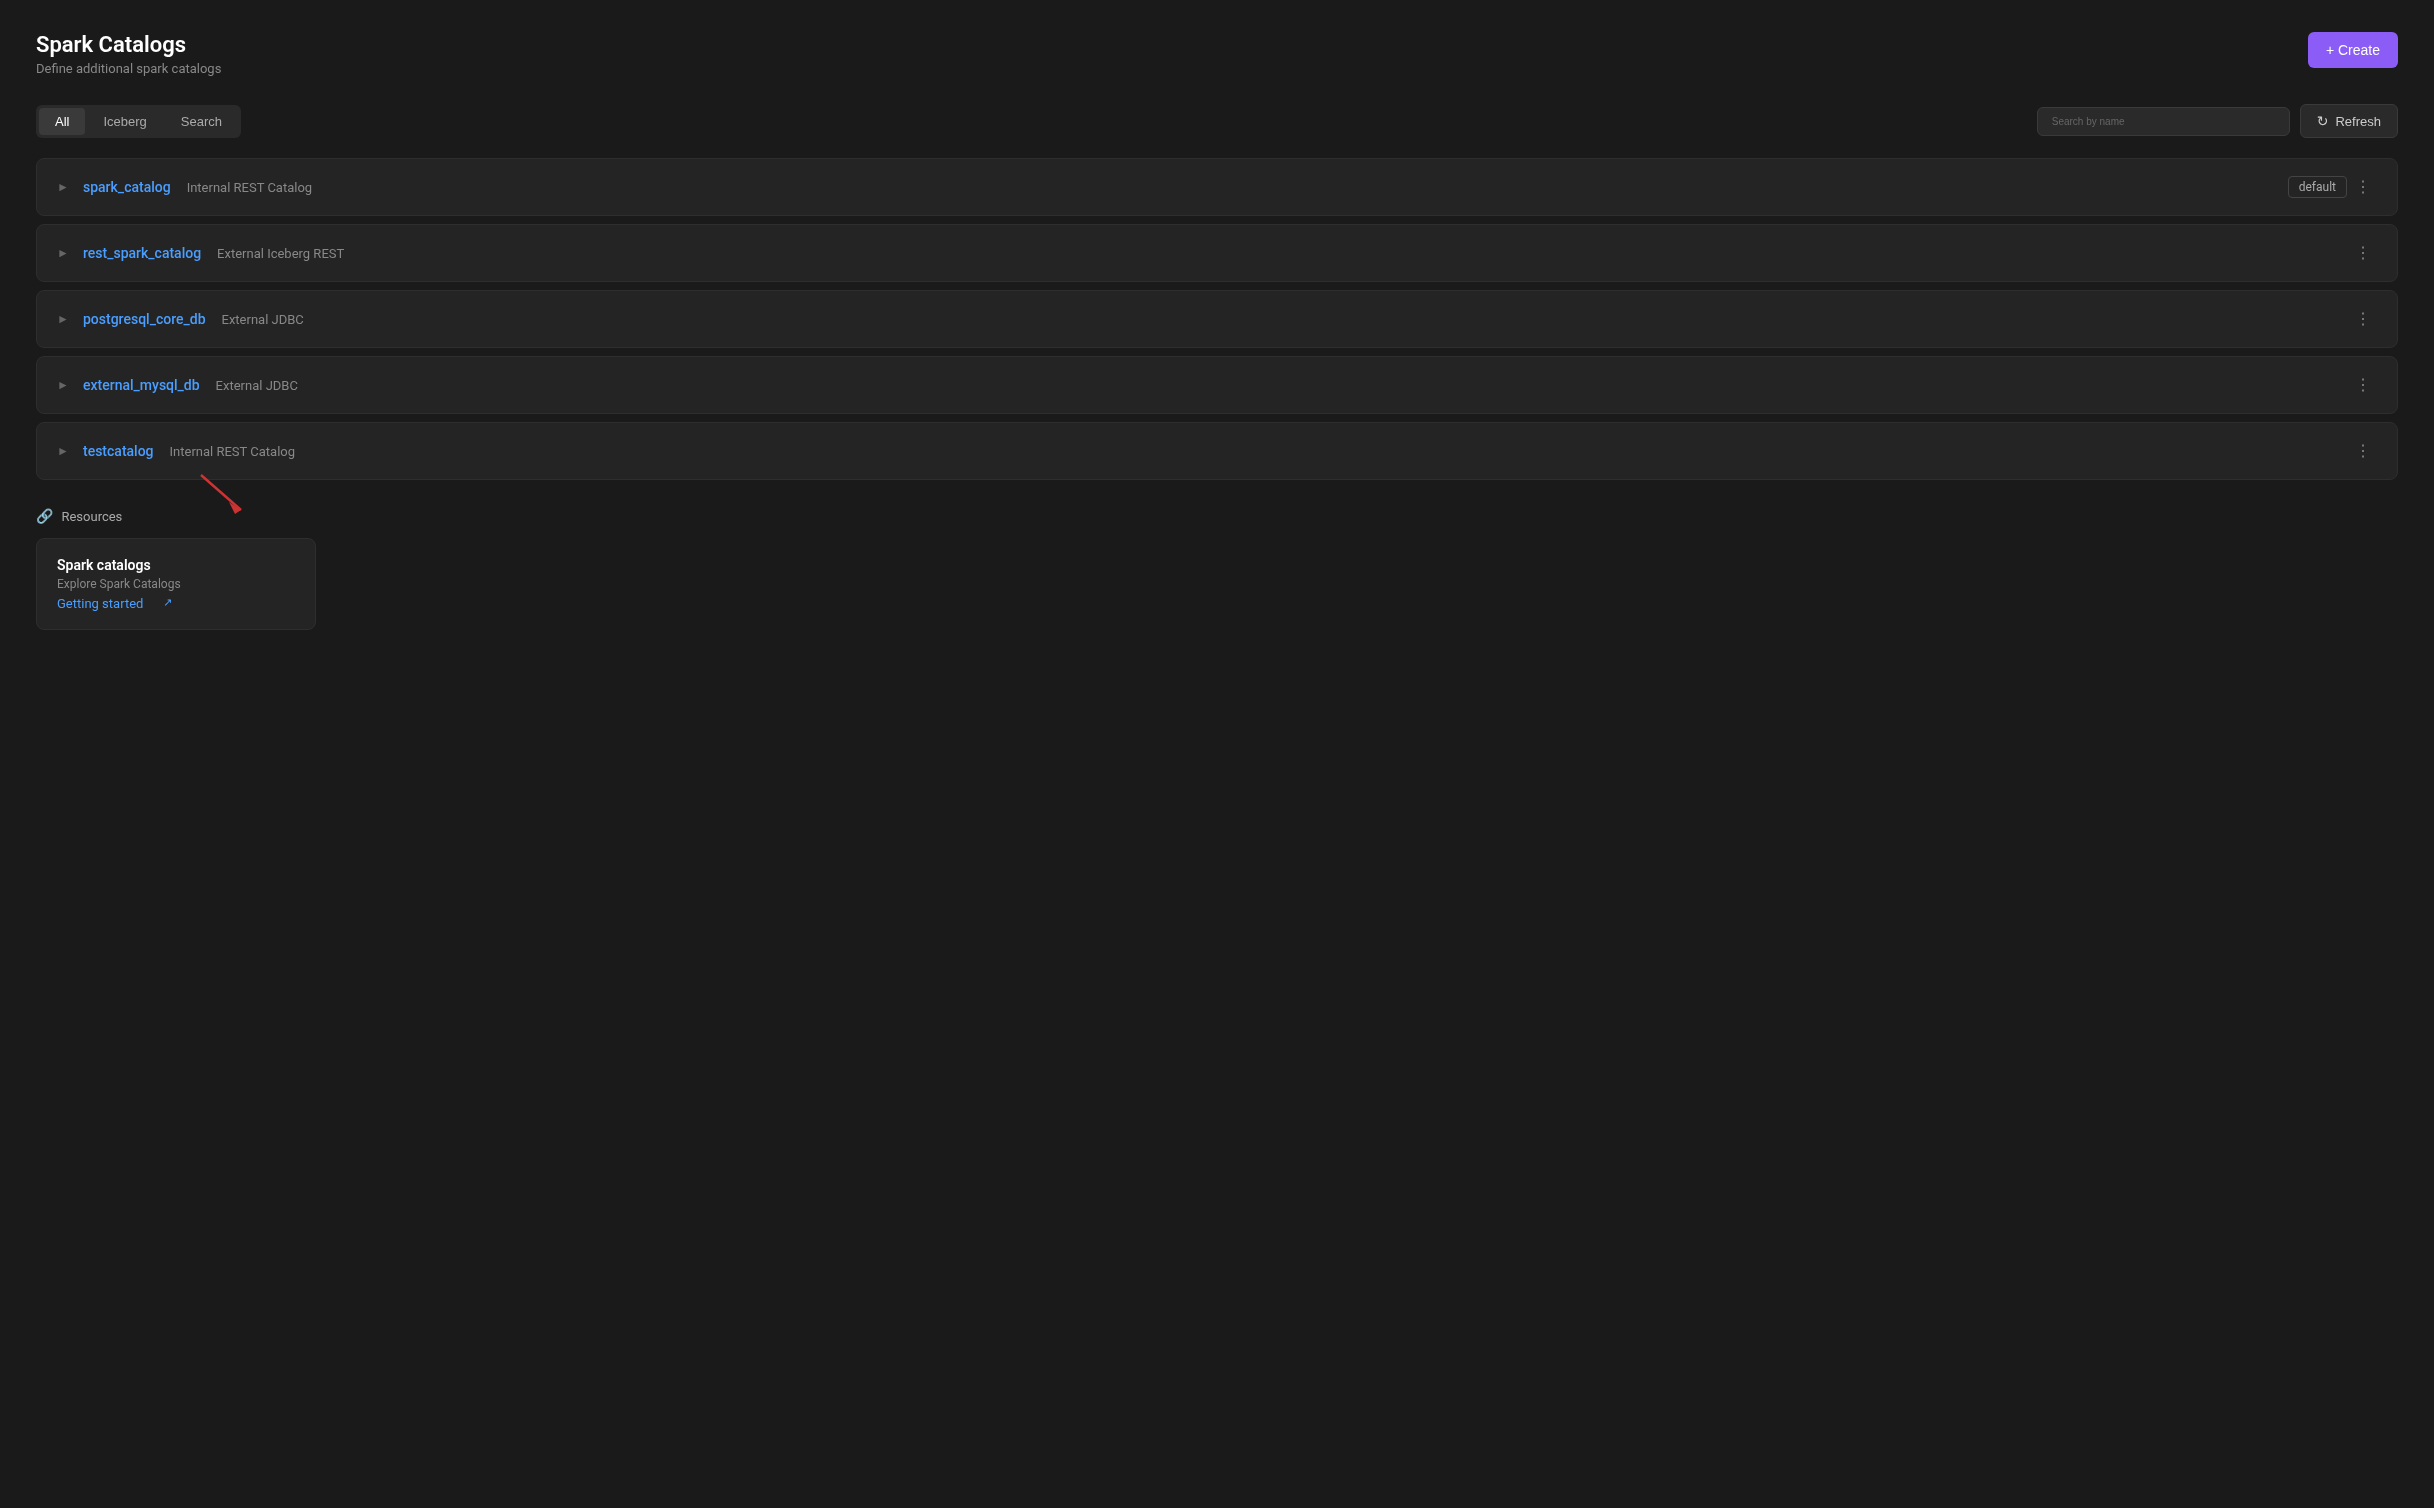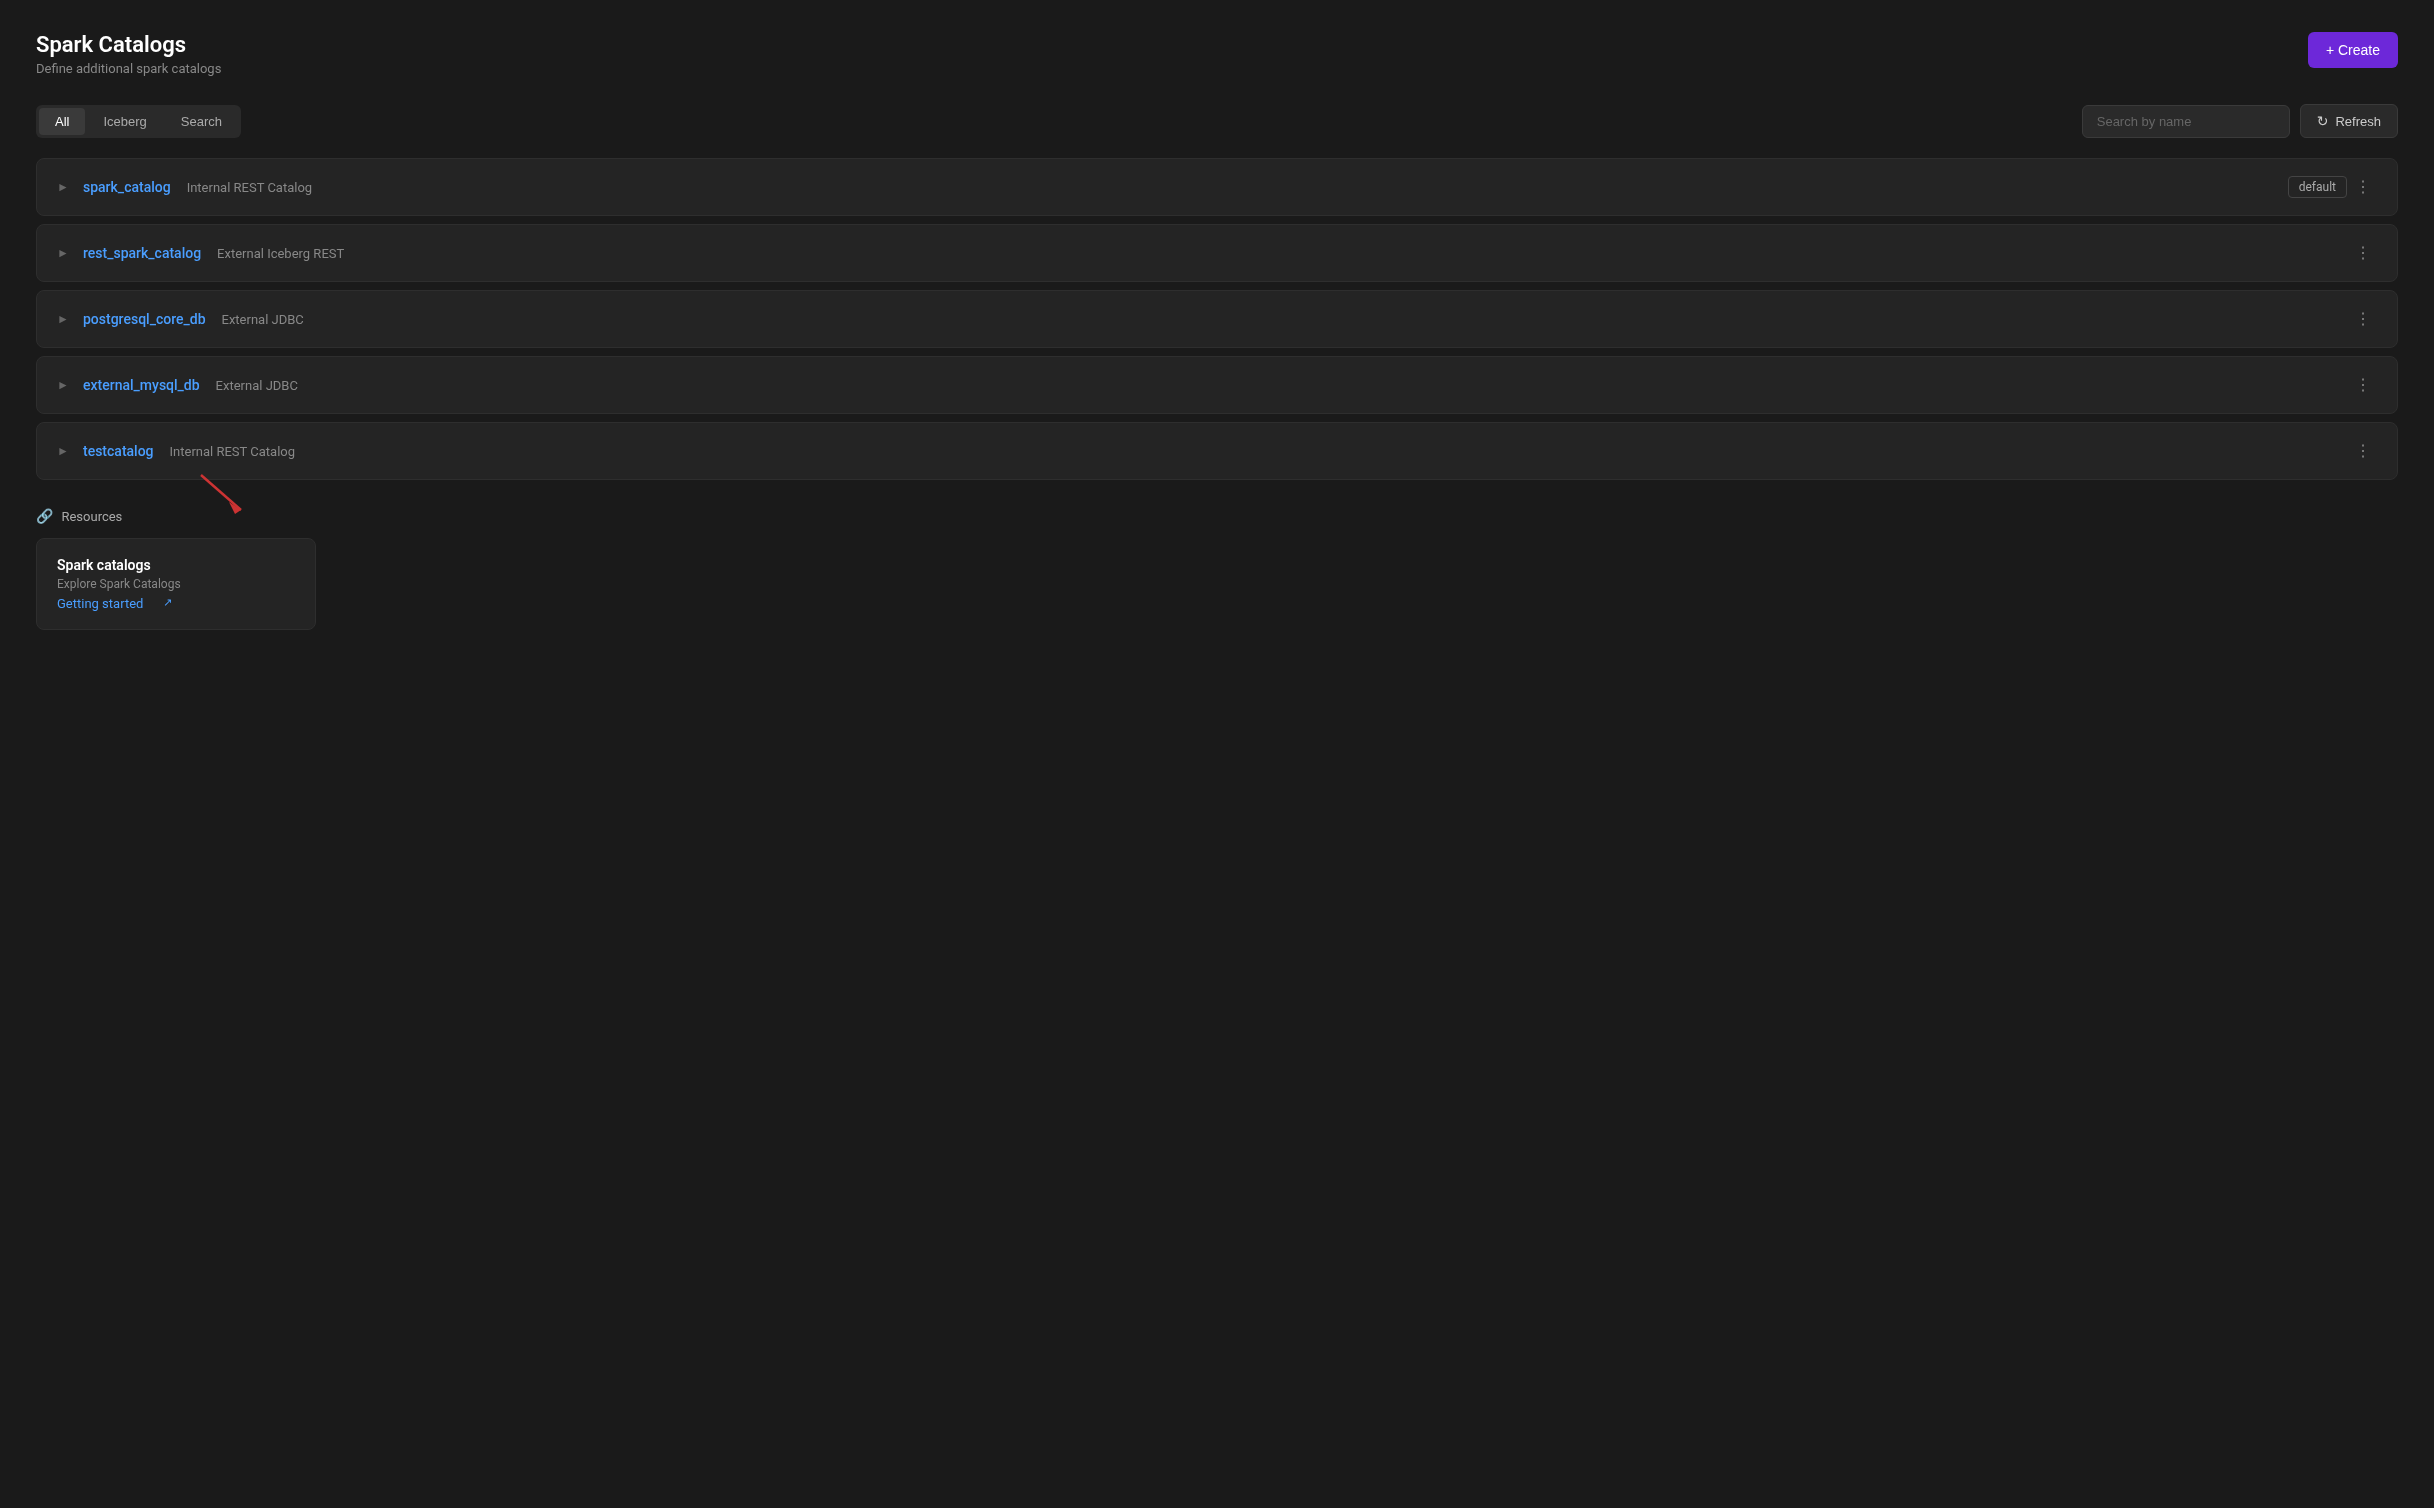--- a/index.html
+++ b/index.html
@@ -30,21 +30,21 @@
       color: #ffffff;
       margin-bottom: 4px;
     }
 
     .page-subtitle {
       font-size: 13px;
       color: #888888;
     }
 
     .create-button {
-      background-color: #6d28d9;
+      background-color: #8b5cf6;
       color: #ffffff;
       border: none;
       border-radius: 6px;
       padding: 10px 18px;
       font-size: 14px;
       font-weight: 500;
       cursor: pointer;
       display: flex;
       align-items: center;
       gap: 6px;
@@ -87,22 +87,22 @@
       align-items: center;
       gap: 10px;
     }
 
     .search-input {
       background-color: #2a2a2a;
       border: 1px solid #3a3a3a;
       border-radius: 6px;
       color: #aaaaaa;
       padding: 8px 14px;
-      font-size: 13px;
-      width: 208px;
+      font-size: 10px;
+      width: 253px;
       outline: none;
     }
 
     .search-input::placeholder {
       color: #666666;
     }
 
     .refresh-button {
       background-color: #2a2a2a;
       color: #cccccc;

